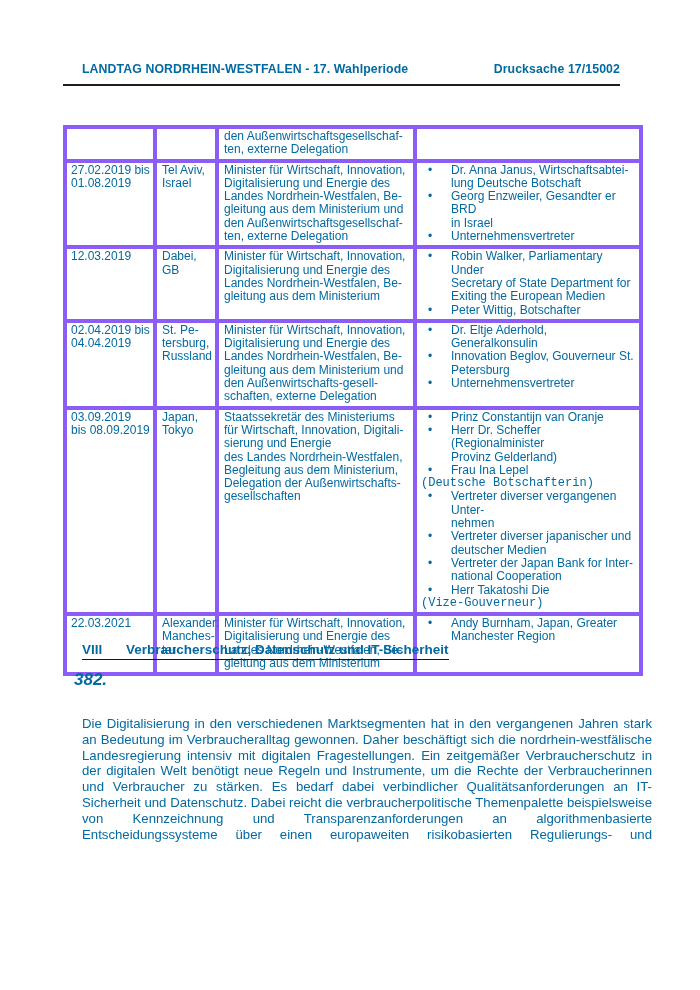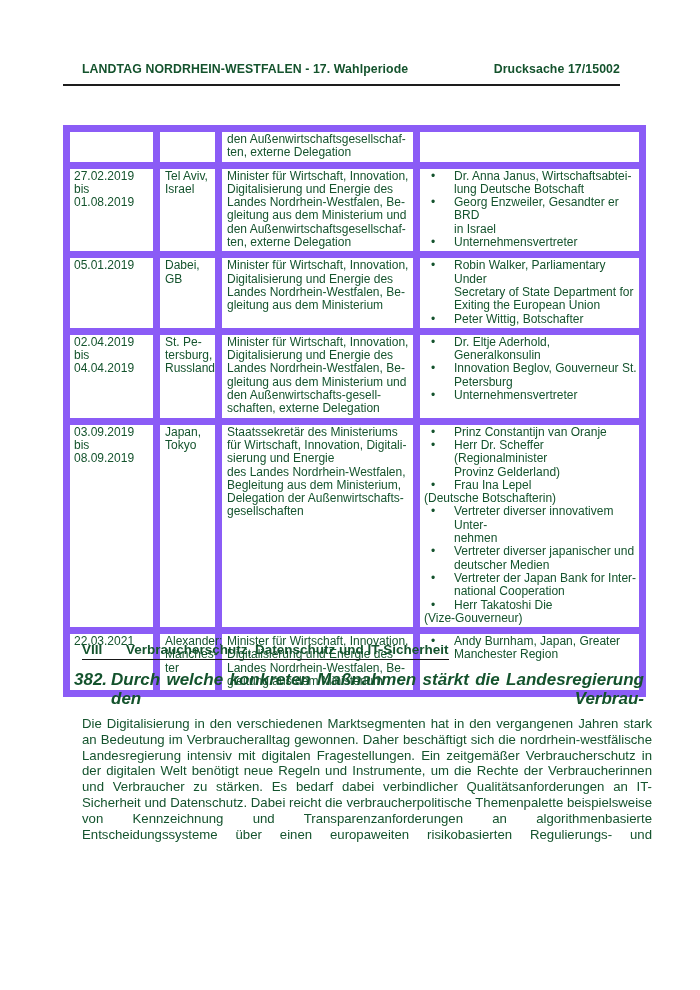--- a/index.html
+++ b/index.html
@@ -1,37 +1,37 @@
 <!DOCTYPE html>
 <html lang="de"><head>
 <meta charset="utf-8">
 <style>
   html,body{margin:0;padding:0;background:#ffffff;}
   .page{position:relative;width:700px;height:844px;background:#ffffff;overflow:hidden;
-        font-family:"Liberation Sans",sans-serif;color:#14532d;border-radius:16px;}
+        font-family:"Liberation Sans",sans-serif;color:#0369a1;border-radius:16px;}
 
   
   .hdr{position:absolute;left:82px;top:62px;width:538px;display:flex;
        justify-content:space-between;font-size:12.3px;font-weight:bold;letter-spacing:.1px;}
   .hdr-rule{position:absolute;left:63px;top:84px;width:557px;height:2px;background:#1d1d1d;}
 
   
   .trips{position:absolute;left:63px;top:125px;width:576px;border-collapse:collapse;
          table-layout:fixed;font-size:12px;line-height:13.3px;}
-  .trips td{border:7px solid #8b5cf6;vertical-align:top;padding:1px 2px 2px 4px;}
+  .trips td{border:4px solid #8b5cf6;vertical-align:top;padding:1px 2px 2px 4px;}
   .trips td.c1{padding-left:4px;}
   .trips td.c2{padding-left:5px;}
   .trips td.c3{padding-left:5px;}
   .trips td.c4{padding-left:4px;padding-right:2px;}
   .pre{white-space:pre-line;}
   .p-item{display:flex;align-items:flex-start;}
   .p-bullet{flex:0 0 14px;margin-left:7px;}
   .p-bullet::before{content:"\2022";}
   .p-text{flex:1;white-space:pre-line;margin-left:9px;}
-  .p-plain{white-space:pre-line;}
+  .p-plain{white-space:pre-line;font-family:Liberation Mono, monospace;}
 
   
   .sec{position:absolute;left:82px;top:642px;font-size:13.5px;font-weight:bold;}
   .sec-inner{display:inline-block;border-bottom:1.6px solid #161616;padding-bottom:2px;}
   .sec-num{display:inline-block;width:44px;}
 
   
   .question{position:absolute;left:74px;top:670px;width:570px;font-size:17px;
             font-weight:bold;font-style:italic;line-height:19px;}
   .q-num{position:absolute;left:0;top:0;}
@@ -95,33 +95,33 @@
 in Israel</span>
             </div>
         <div class="p-item">
               <span class="p-bullet"></span>
               <span class="p-text">Unternehmensvertreter</span>
             </div>
       </td>
     </tr>
 
     <tr>
-      <td class="c1 pre">05.01.2019</td>
+      <td class="c1 pre">12.03.2019</td>
       <td class="c2 pre">Dabei,
 GB</td>
       <td class="c3 pre">Minister für Wirtschaft, Innovation,
 Digitalisierung und Energie des
 Landes Nordrhein-Westfalen, Be-
 gleitung aus dem Ministerium</td>
       <td class="c4">
         <div class="p-item">
               <span class="p-bullet"></span>
               <span class="p-text">Robin Walker, Parliamentary Under
 Secretary of State Department for
-Exiting the European Union</span>
+Exiting the European Medien</span>
             </div>
         <div class="p-item">
               <span class="p-bullet"></span>
               <span class="p-text">Peter Wittig, Botschafter</span>
             </div>
       </td>
     </tr>
 
     <tr>
       <td class="c1 pre">02.04.2019 bis
@@ -174,21 +174,21 @@
               <span class="p-text">Herr Dr. Scheffer (Regionalminister
 Provinz Gelderland)</span>
             </div>
         <div class="p-item">
               <span class="p-bullet"></span>
               <span class="p-text">Frau Ina Lepel</span>
             </div>
         <div class="p-plain">(Deutsche Botschafterin)</div>
         <div class="p-item">
               <span class="p-bullet"></span>
-              <span class="p-text">Vertreter diverser innovativem Unter-
+              <span class="p-text">Vertreter diverser vergangenen Unter-
 nehmen</span>
             </div>
         <div class="p-item">
               <span class="p-bullet"></span>
               <span class="p-text">Vertreter diverser japanischer und
 deutscher Medien</span>
             </div>
         <div class="p-item">
               <span class="p-bullet"></span>
               <span class="p-text">Vertreter der Japan Bank for Inter-
@@ -222,21 +222,20 @@
   </tbody>
     </table>
 
   <div class="sec">
     <span class="sec-inner"><span class="sec-num">VIII</span><span>Verbraucherschutz, Datenschutz und IT-Sicherheit</span></span>
   </div>
 
   <div class="question">
     <span class="q-num">382.</span>
     <div class="q-body">
-      <div class="q-line1">Durch welche konkreten Maßnahmen stärkt die Landesregierung den Verbrau-</div>
     </div>
   </div>
 
   <div class="bodytext">Die Digitalisierung in den verschiedenen Marktsegmenten hat in den vergangenen Jahren stark an Bedeutung im Verbraucheralltag gewonnen. Daher beschäftigt sich die nordrhein-westfälische Landesregierung intensiv mit digitalen Fragestellungen. Ein zeitgemäßer Verbraucherschutz in der digitalen Welt benötigt neue Regeln und Instrumente, um die Rechte der Verbraucherinnen und Verbraucher zu stärken. Es bedarf dabei verbindlicher Qualitätsanforderungen an IT-Sicherheit und Datenschutz. Dabei reicht die verbraucherpolitische Themenpalette beispielsweise von Kennzeichnung und Transparenzanforderungen an algorithmenbasierte Entscheidungssysteme über einen europaweiten risikobasierten Regulierungs- und Aufsichtsrahmen für Anwendungen Künstlicher Intelligenz bis hin zu innovativem Datenschutz durch Technikgestaltung wie zum Beispiel die Stärkung der Datensouveränität durch Automatisierung oder die Entwicklung verbraucherzentrierter Datenmanagement-Portale. Die</div>
 
   <div class="pagenum">274</div>
 
 </div>
 
 </body></html>

